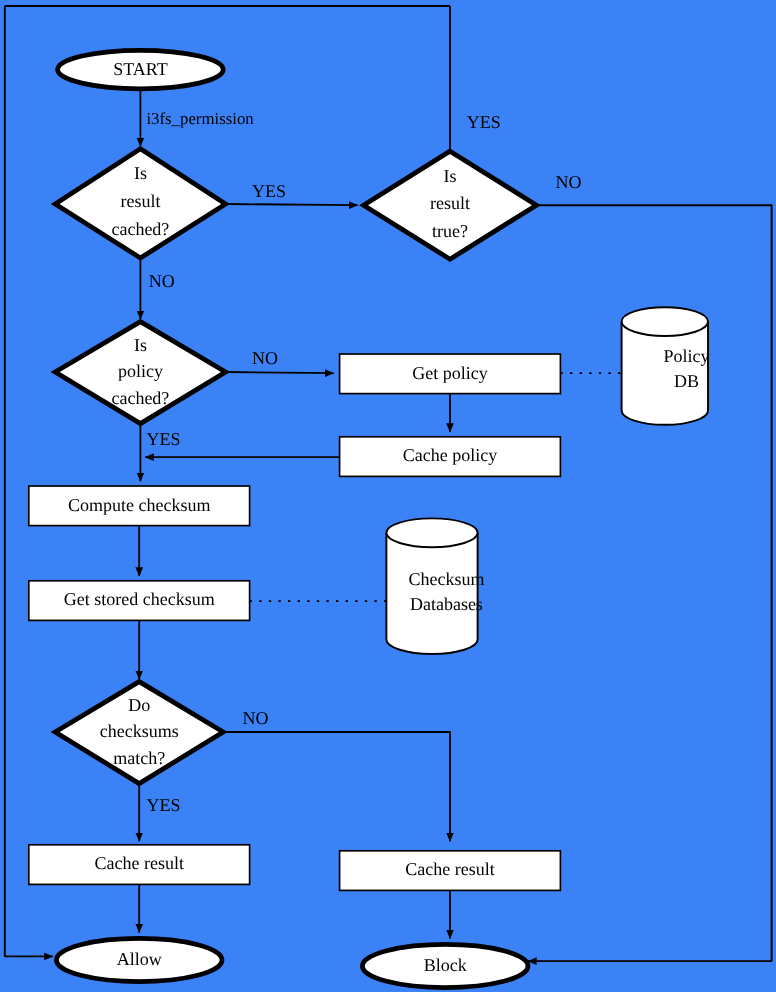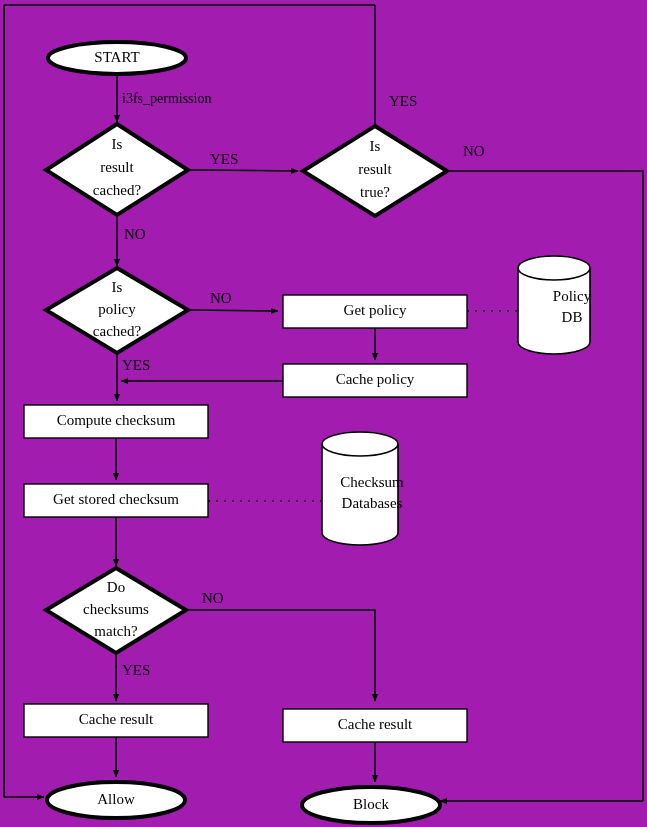--- a/index.html
+++ b/index.html
@@ -4,21 +4,21 @@
 <style>
   html, body {
     margin: 0;
     padding: 0;
     background: #ffffff;
   }
   #canvas {
     position: relative;
     width: 647px;
     height: 827px;
-    background: #a21caf;
+    background: #3b82f6;
     font-family: "Liberation Serif", "DejaVu Serif", serif;
     overflow: hidden;
   }
   svg#flow {
     position: absolute;
     left: 0;
     top: 0;
     width: 647px;
     height: 827px;
   }

